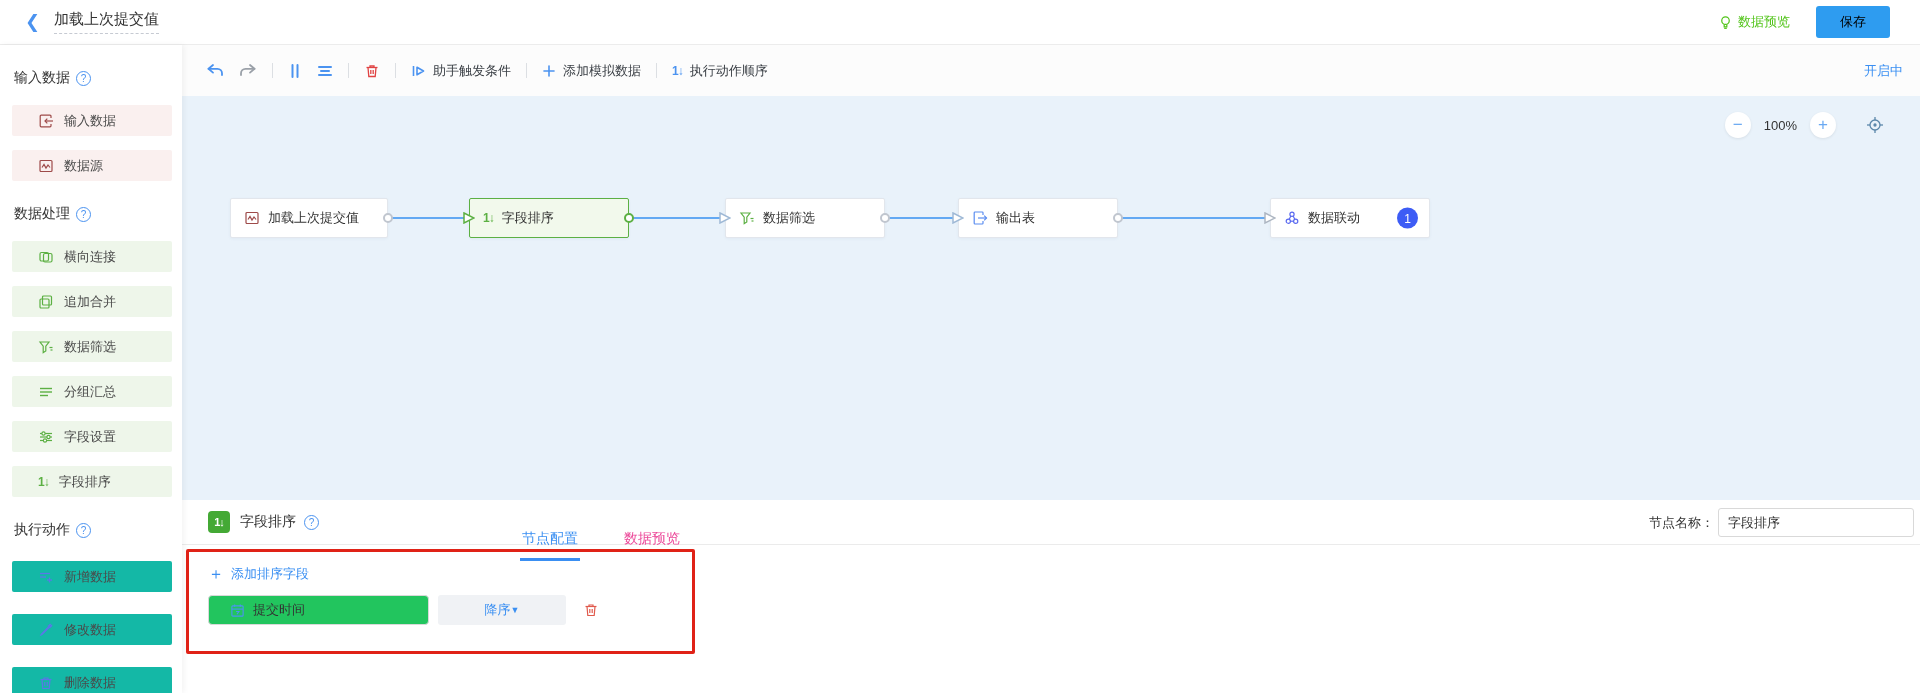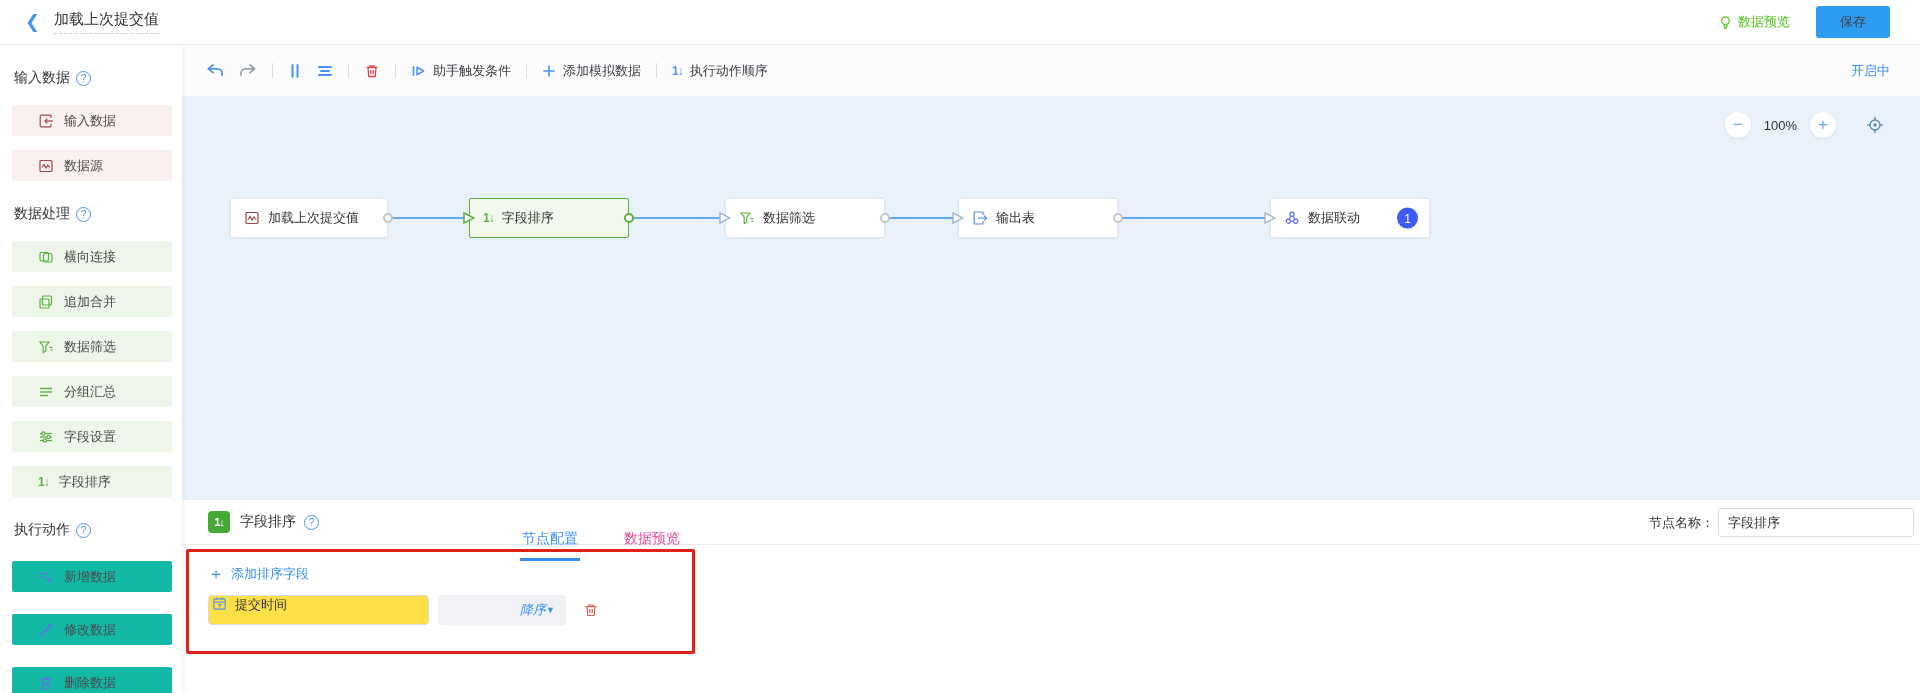--- a/index.html
+++ b/index.html
@@ -8,21 +8,21 @@
 
   
   .hdr { position:relative; height:45px; background:#fff; border-bottom:1px solid #ececec;
     display:flex; align-items:center; }
   .hdr-back { display:flex; align-items:center; gap:14px; margin-left:25px; cursor:pointer; }
   .back-chevron { color:#4b93f0; font-size:18px; font-weight:bold; line-height:1; }
   .hdr-back-label { font-size:15px; color:#333; border-bottom:1px dashed #c6cad2; padding-bottom:4px; }
   .hdr-title { position:absolute; left:0; right:0; text-align:center; font-size:15px; color:#333; }
   .hdr-right { position:absolute; right:30px; display:flex; align-items:center; gap:26px; }
   .guide { display:flex; align-items:center; gap:5px; color:#52c41a; font-size:13px; cursor:pointer; }
-  .save-btn { background:#2e9cf0; color:#404040; font-size:13px; border:none; border-radius:3px;
+  .save-btn { background:#2e9cf0; color:#000000; font-size:13px; border:none; border-radius:3px;
     padding:7px 24px; cursor:pointer; }
 
   
   .wrap { display:flex; height:648px; }
 
   
   .sb { width:182px; background:#fff; box-shadow:2px 0 6px rgba(0,0,0,.05); position:relative;
     z-index:5; padding-top:24px; overflow:hidden; flex:none; }
   .sb-sec-title { display:flex; align-items:center; gap:6px; font-size:14px; color:#333;
     margin:0 0 18px 14px; }
@@ -39,21 +39,21 @@
 
   
   .main { flex:1; display:flex; flex-direction:column; min-width:0; }
 
   
   .tbar { height:51px; background:#fcfcfc; display:flex; align-items:center; gap:15px;
     padding-left:24px; position:relative; flex:none; }
   .tb-div { width:1px; height:15px; background:#dcdfe3; }
   .tb-btn { display:flex; align-items:center; gap:7px; font-size:13px; color:#3a3f45; cursor:pointer; }
   .tb-ic { display:inline-flex; }
-  .tbar-status { position:absolute; right:30px; color:#3a8ff2; font-size:13px; cursor:pointer; }
+  .tbar-status { position:absolute; right:17px; color:#3a8ff2; font-size:13px; cursor:pointer; }
 
   
   .canvas { height:404px; background:#e9f2fa; position:relative; flex:none; }
   .zoomctl { position:absolute; top:16px; right:35px; display:flex; align-items:center; gap:13px; }
   .zbtn { width:26px; height:26px; border-radius:50%; background:#fff; color:#6aa9f2; font-size:17px;
     display:flex; align-items:center; justify-content:center; cursor:pointer;
     box-shadow:0 1px 3px rgba(0,0,0,.08); user-select:none; }
   .zoom-val { font-size:13px; color:#333; }
   .crosshair { margin-left:16px; display:inline-flex; cursor:pointer; }
 
@@ -89,26 +89,26 @@
     gap:4px; font-size:13px; color:#333; }
   .nodename input { width:196px; height:29px; border:1px solid #d9d9d9; border-radius:3px;
     font-size:13px; color:#333; padding:0 9px; outline:none;
     font-family:"Liberation Sans","DejaVu Sans",sans-serif; }
 
   .cfg { padding:20px 0 0 26px; }
   .add-link { display:inline-flex; align-items:center; gap:7px; color:#3a8ff2; font-size:13px;
     cursor:pointer; }
   .add-link .plus { font-size:16px; line-height:1; }
   .cfg-row { margin-top:12px; display:flex; align-items:center; }
-  .field-input { width:221px; height:30px; border:1px solid #d9d9d9; border-radius:4px; background:#fde047;
-    display:flex; gap:8px; padding-left:3px; font-size:13px; color:#333;
+  .field-input { width:221px; height:30px; border:1px solid #d9d9d9; border-radius:4px; background:#22c55e;
+    display:flex; align-items:center; gap:8px; padding-left:21px; font-size:13px; color:#333;
     cursor:pointer; }
   .order-dd { width:128px; height:30px; margin-left:9px; background:#f0f2f5; border-radius:3px;
-    display:flex; align-items:center; justify-content:flex-end; padding:0 11px; font-size:13px;
-    color:#3a8ff2; cursor:pointer;font-style:italic; }
+    display:flex; align-items:center; justify-content:center; padding:0 11px; font-size:13px;
+    color:#3a8ff2; cursor:pointer; }
   .caret { font-size:9px; color:#3a8ff2; }
   .row-trash { margin-left:17px; display:inline-flex; cursor:pointer; }
 
   .anno { position:absolute; left:186px; top:549px; width:509px; height:105px;
     border:3px solid #e02217; border-radius:2px; z-index:50; pointer-events:none; }
 </style>
 </head>
 <body>
 
 <div class="hdr">

